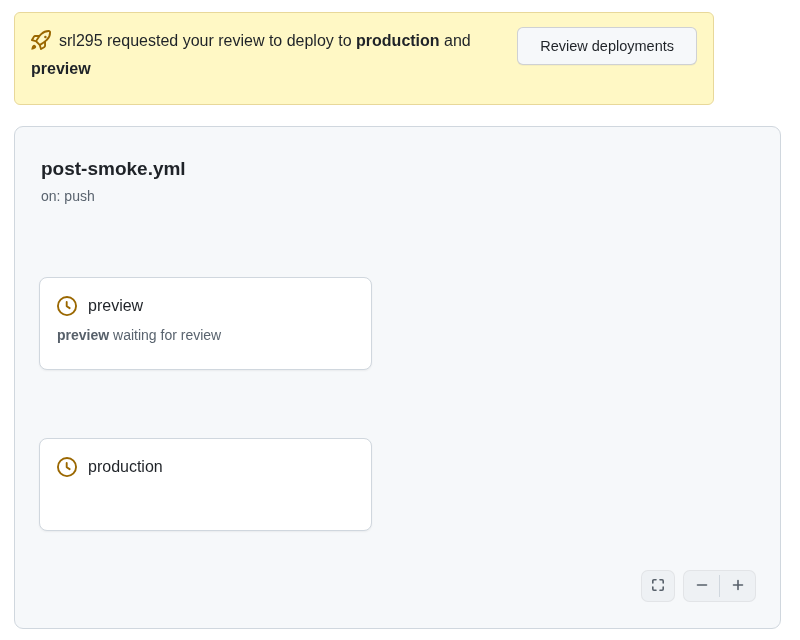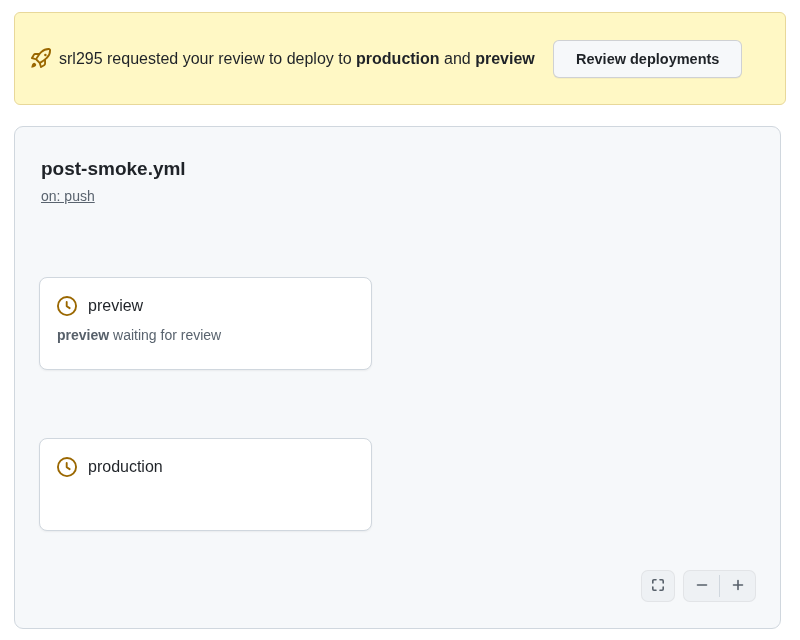--- a/index.html
+++ b/index.html
@@ -8,26 +8,26 @@
     background: #ffffff;
     font-family: "Liberation Sans", "DejaVu Sans", sans-serif;
     color: #1f2328;
     overflow: hidden;
   }
 
   
   .banner {
     position: absolute;
     left: 14px; top: 12px;
-    width: 772px; height: 93px;
+    width: 700px; height: 93px;
     background: #fff8c5;
     border: 1px solid #e8d89a;
     border-radius: 6px;
     display: flex;
-    align-items: center;
+    align-items: flex-start;
     padding: 14px 16px;
   }
   .banner-text {
     flex: 1 1 auto;
     max-width: 522px;
     font-size: 16px;
     line-height: 28px;
     color: #1f2328;
     padding-right: 16px;
   }
@@ -39,21 +39,21 @@
   }
   .review-btn {
     flex: 0 0 auto;
     height: 38px;
     padding: 0 22px;
     background: #f6f8fa;
     border: 1px solid rgba(31,35,40,0.18);
     border-radius: 6px;
     font-family: inherit;
     font-size: 14.5px;
-    font-weight: 700;
+    font-weight: 400;
     color: #1f2328;
     cursor: pointer;
     box-shadow: 0 1px 0 rgba(31,35,40,0.04);
   }
 
   
   .panel {
     position: absolute;
     left: 14px; top: 126px;
     width: 767px; height: 503px;
@@ -66,21 +66,20 @@
     left: 26px; top: 31px;
     font-size: 19px;
     font-weight: 700;
     color: #1f2328;
   }
   .wf-trigger {
     position: absolute;
     left: 26px; top: 61px;
     font-size: 14px;
     color: #59636e;
-    text-decoration: underline;
   }
 
   .job-card {
     position: absolute;
     left: 24px;
     width: 333px; height: 93px;
     background: #ffffff;
     border: 1px solid #d0d7de;
     border-radius: 8px;
     padding: 18px 17px 0 17px;

